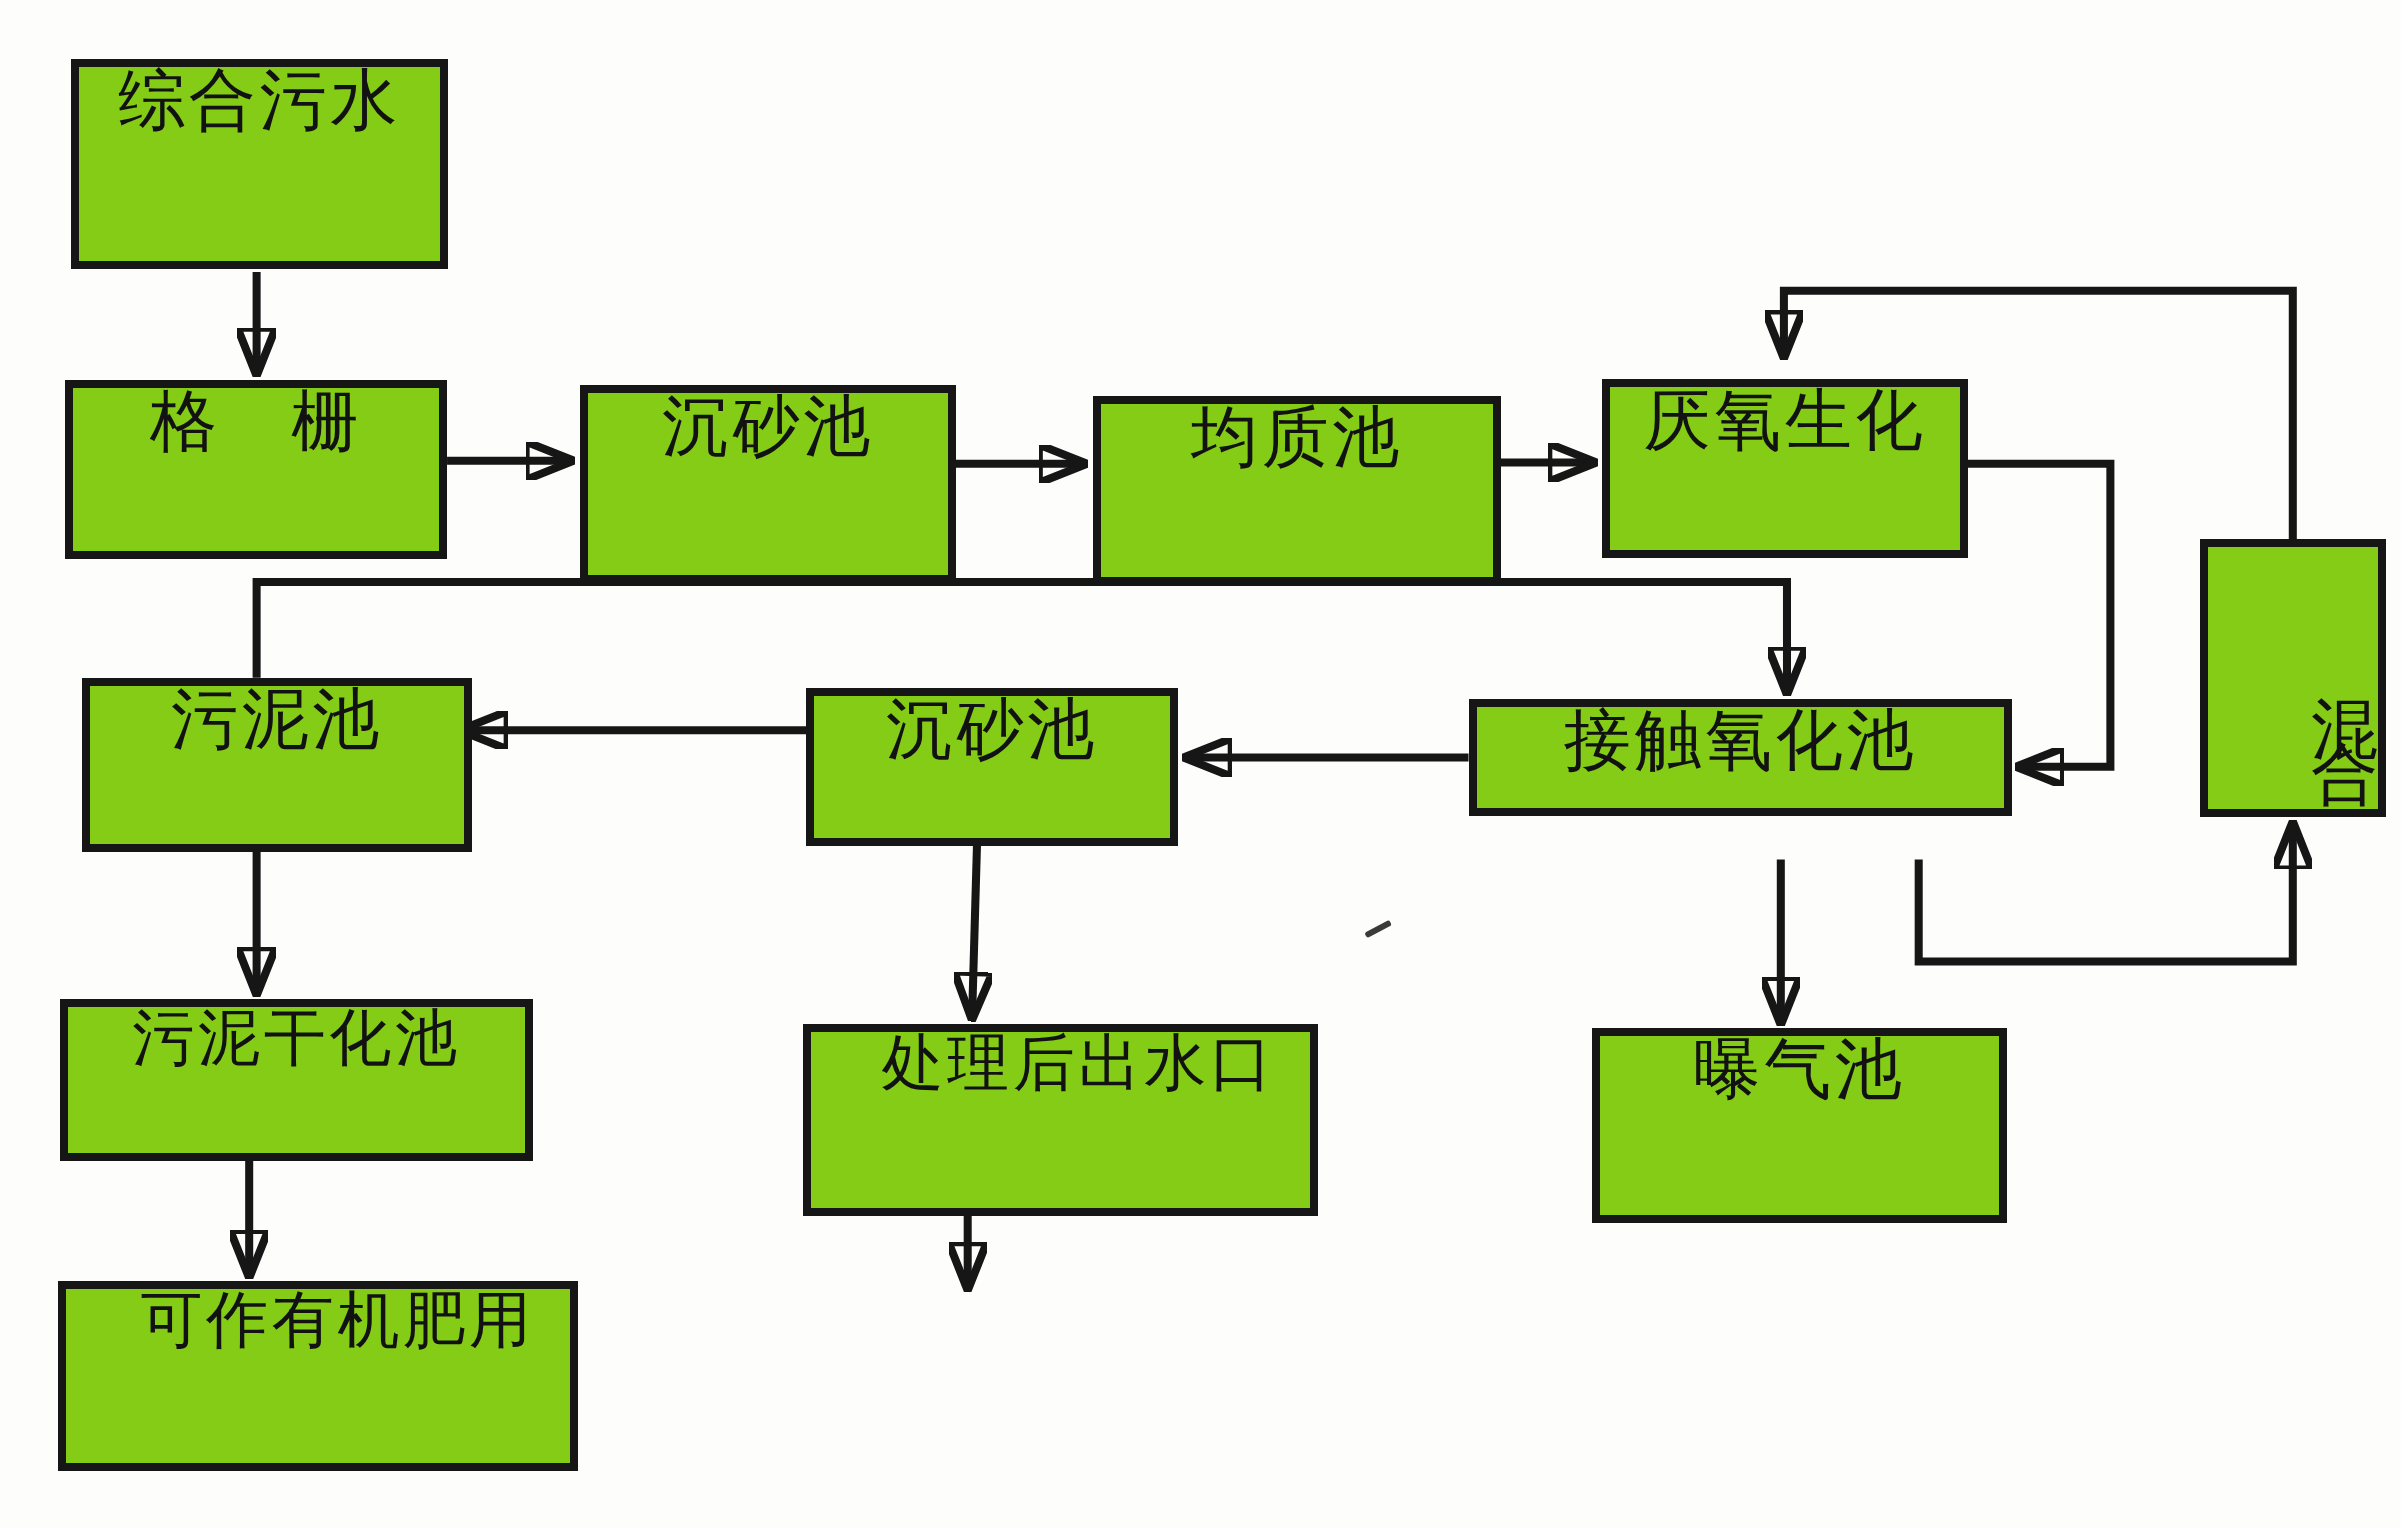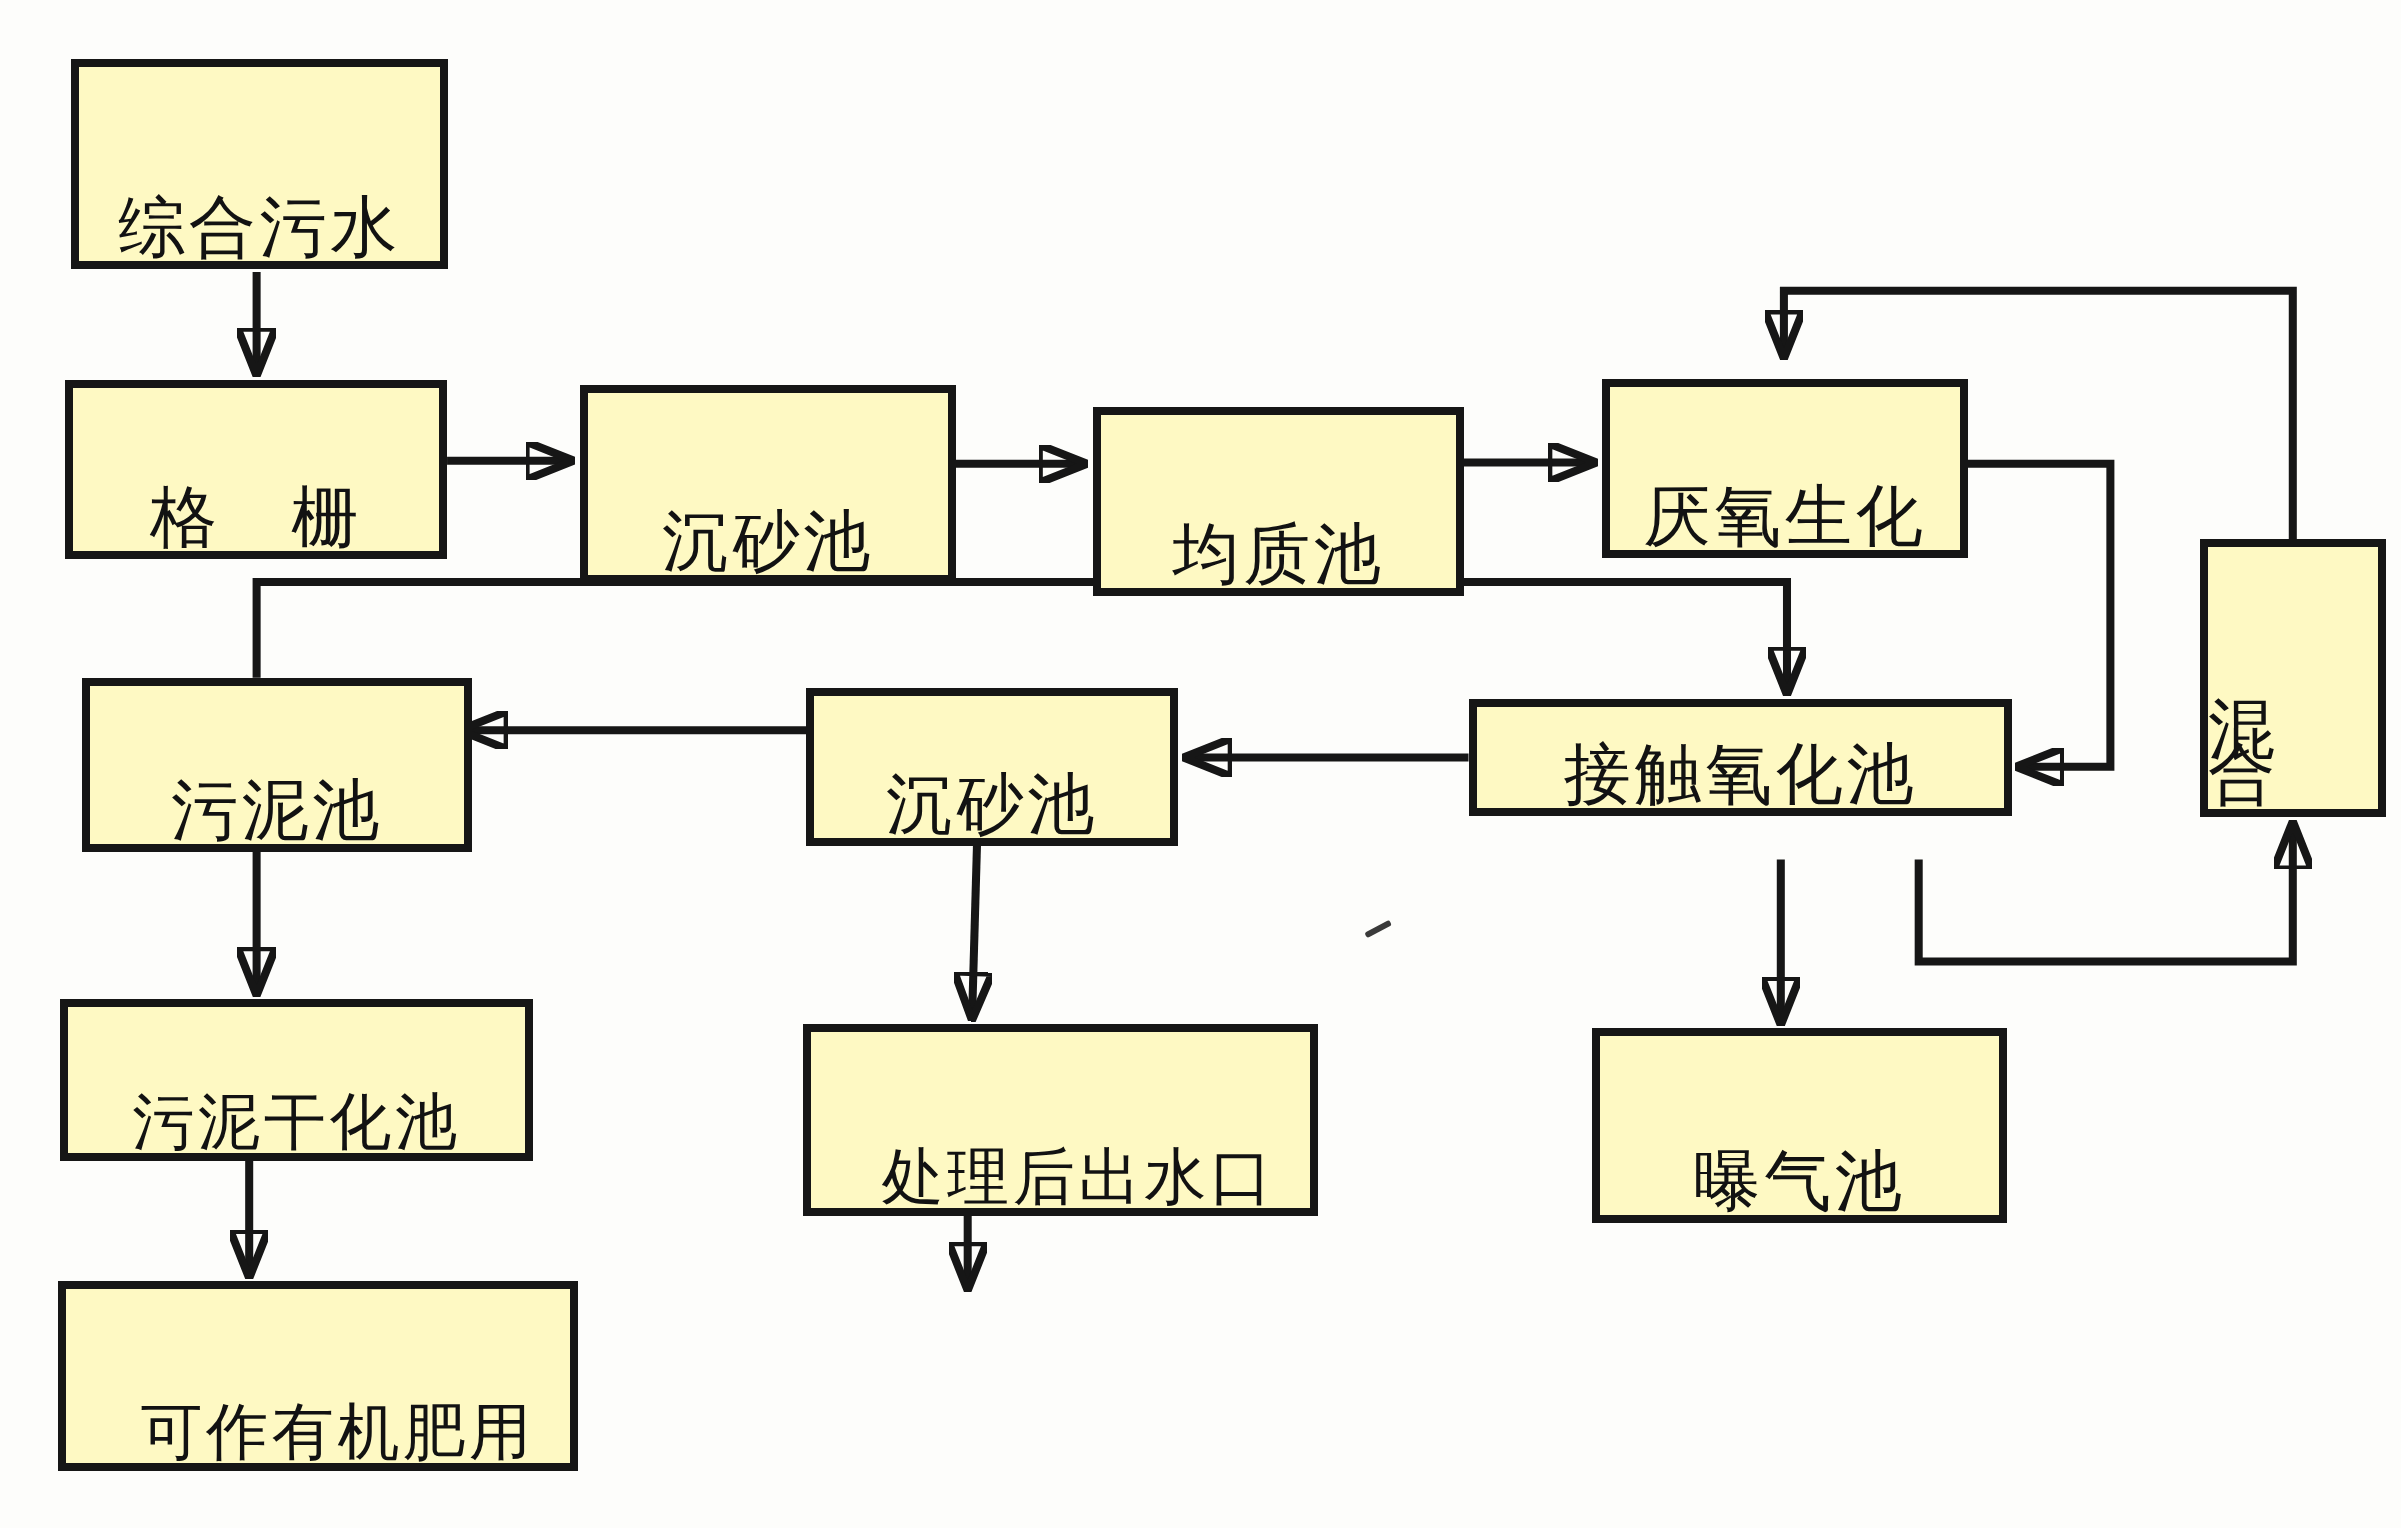--- a/index.html
+++ b/index.html
@@ -9,23 +9,23 @@
     width:2401px;
     height:1528px;
     background:#fdfdfb;
     font-family:"Liberation Serif","DejaVu Serif",serif;
     color:#121212;
   }
   .node{
     position:absolute;
     box-sizing:border-box;
     border:8.7px solid #161616;
-    background:#fef9c3;
+    background:#84cc16;
     display:flex;
-    align-items:flex-end;
+    align-items:flex-start;
     justify-content:center;
     text-align:center;
     font-size:67px;
     line-height:1;
     letter-spacing:3.7px;
     white-space:nowrap;
   }
   .node.small{font-size:62px;}
   .node.vertical{
     writing-mode:vertical-rl;
@@ -77,21 +77,21 @@
   </div>
 
   <div class="node" style="left:65px;top:380px;width:382px;height:179px;">
     <span>格　栅</span>
   </div>
 
   <div class="node" style="left:580px;top:385px;width:376px;height:198px;">
     <span>沉砂池</span>
   </div>
 
-  <div class="node" style="left:1093px;top:407px;width:371px;height:189px;">
+  <div class="node" style="left:1093px;top:396px;width:408px;height:189px;">
     <span>均质池</span>
   </div>
 
   <div class="node" style="left:1602px;top:379px;width:366px;height:179px;">
     <span>厌氧生化</span>
   </div>
 
   <div class="node vertical" style="left:2200px;top:539px;width:186px;height:278px;">
     <span>混合</span>
   </div>

